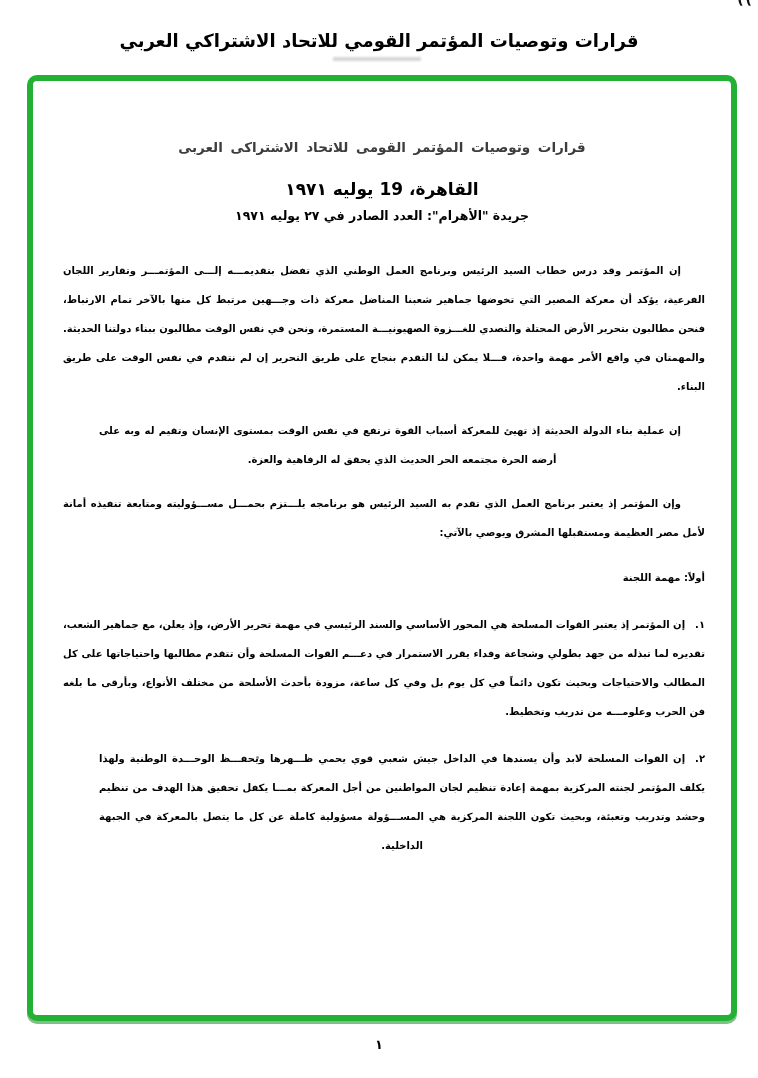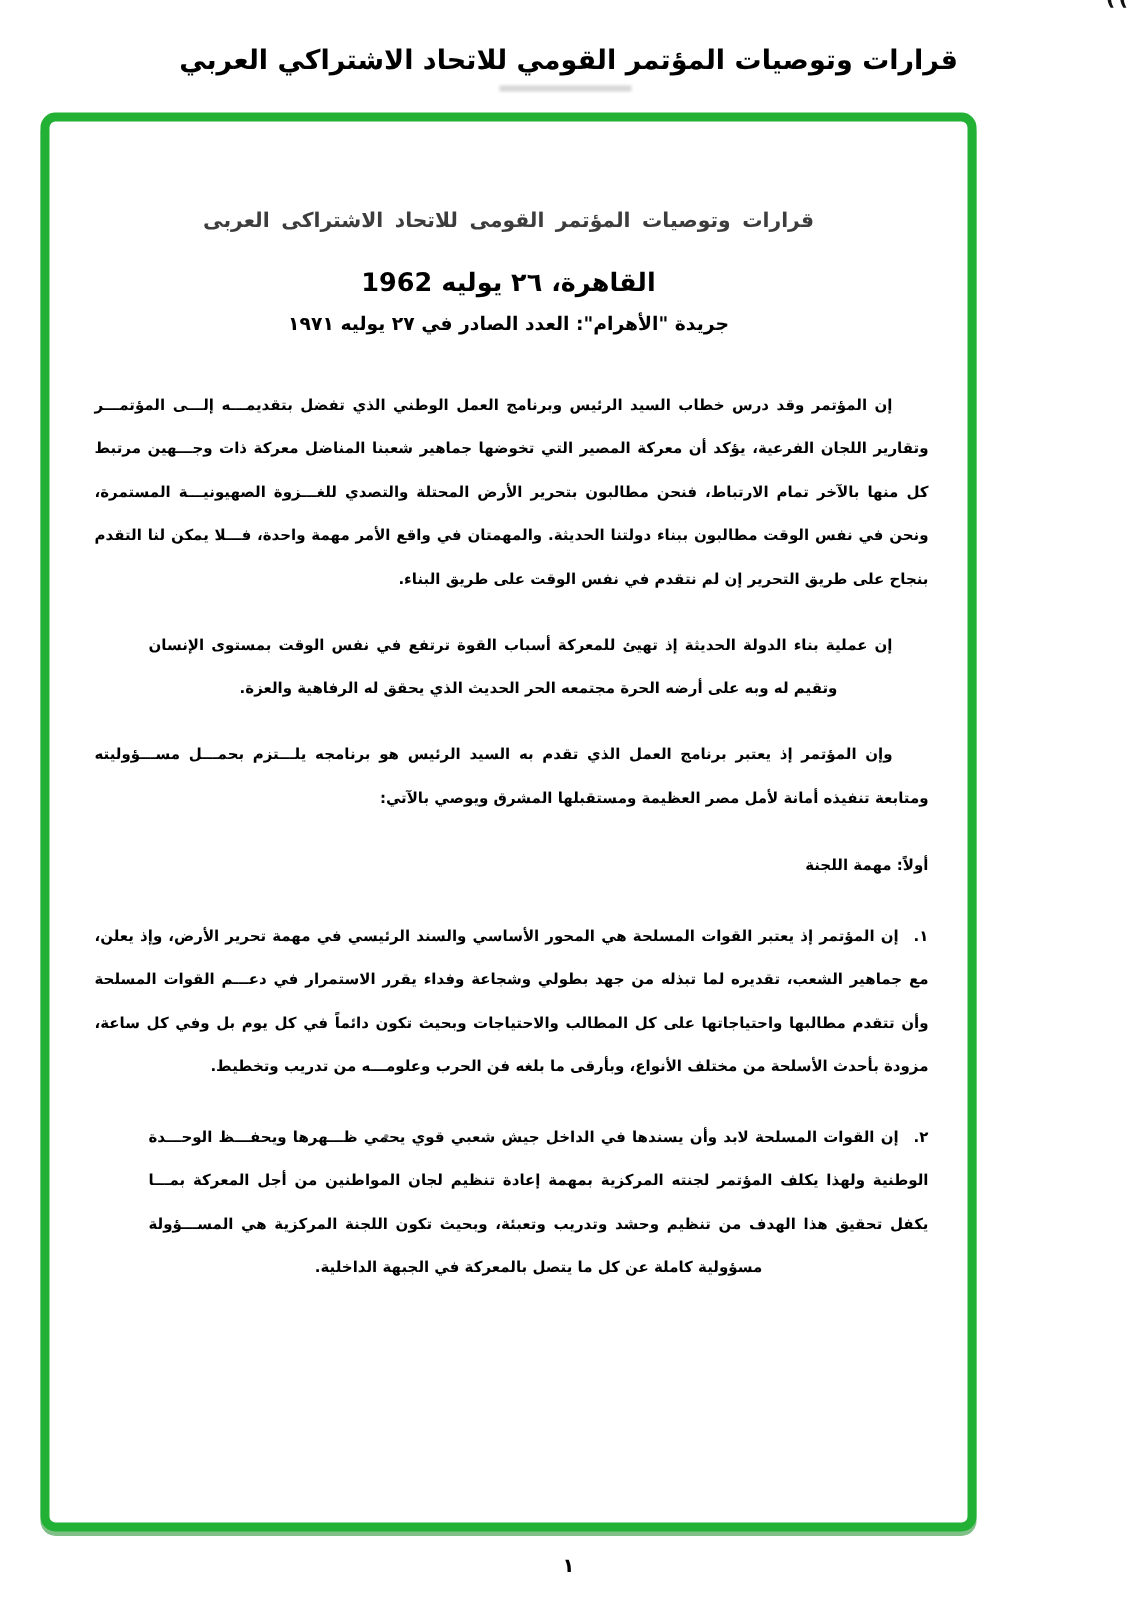--- a/index.html
+++ b/index.html
@@ -38,21 +38,21 @@
     width: 88px;
     height: 4px;
     background: #c6c6c6;
     filter: blur(1px);
     opacity: 0.7;
   }
   .green-box {
     position: absolute;
     left: 27px;
     top: 75px;
-    width: 624px;
+    width: 710px;
     height: 946px;
     box-sizing: border-box;
     border: 6px solid #22b134;
     border-radius: 10px;
     box-shadow: 0 3px 0 rgba(23,138,36,0.55);
     background: #ffffff;
   }
   .scanned-title {
     margin-top: 58px;
     text-align: center;
@@ -119,21 +119,21 @@
   <div class="corner-mark">((</div>
 
   <div class="page-header">قرارات وتوصيات المؤتمر القومي للاتحاد الاشتراكي العربي</div>
 
   <div class="header-smudge"></div>
 
   <div class="green-box">
 
     <div class="scanned-title">قرارات وتوصيات المؤتمر القومى للاتحاد الاشتراكى العربى</div>
 
-    <div class="dateline">القاهرة، ٢٦ يوليه 1962</div>
+    <div class="dateline">القاهرة، 19 يوليه ١٩٧١</div>
 
     <div class="source-line">جريدة "الأهرام": العدد الصادر في ٢٧ يوليه ١٩٧١</div>
 
     <div class="body-text">
 
       <p class="para indent">إن المؤتمر وقد درس خطاب السيد الرئيس وبرنامج العمل الوطني الذي تفضل بتقديمـــه إلـــى المؤتمـــر وتقارير اللجان الفرعية، يؤكد أن معركة المصير التي تخوضها جماهير شعبنا المناضل معركة ذات وجـــهين مرتبط كل منها بالآخر تمام الارتباط، فنحن مطالبون بتحرير الأرض المحتلة والتصدي للغـــزوة الصهيونيـــة المستمرة، ونحن في نفس الوقت مطالبون ببناء دولتنا الحديثة. والمهمتان في واقع الأمر مهمة واحدة، فـــلا يمكن لنا التقدم بنجاح على طريق التحرير إن لم نتقدم في نفس الوقت على طريق البناء.</p>
 
       <p class="para indent center-last">إن عملية بناء الدولة الحديثة إذ تهيئ للمعركة أسباب القوة ترتفع في نفس الوقت بمستوى الإنسان وتقيم له وبه على أرضه الحرة مجتمعه الحر الحديث الذي يحقق له الرفاهية والعزة.</p>
 
       <p class="para indent">وإن المؤتمر إذ يعتبر برنامج العمل الذي تقدم به السيد الرئيس هو برنامجه يلـــتزم بحمـــل مســـؤوليته ومتابعة تنفيذه أمانة لأمل مصر العظيمة ومستقبلها المشرق ويوصي بالآتي:</p>

